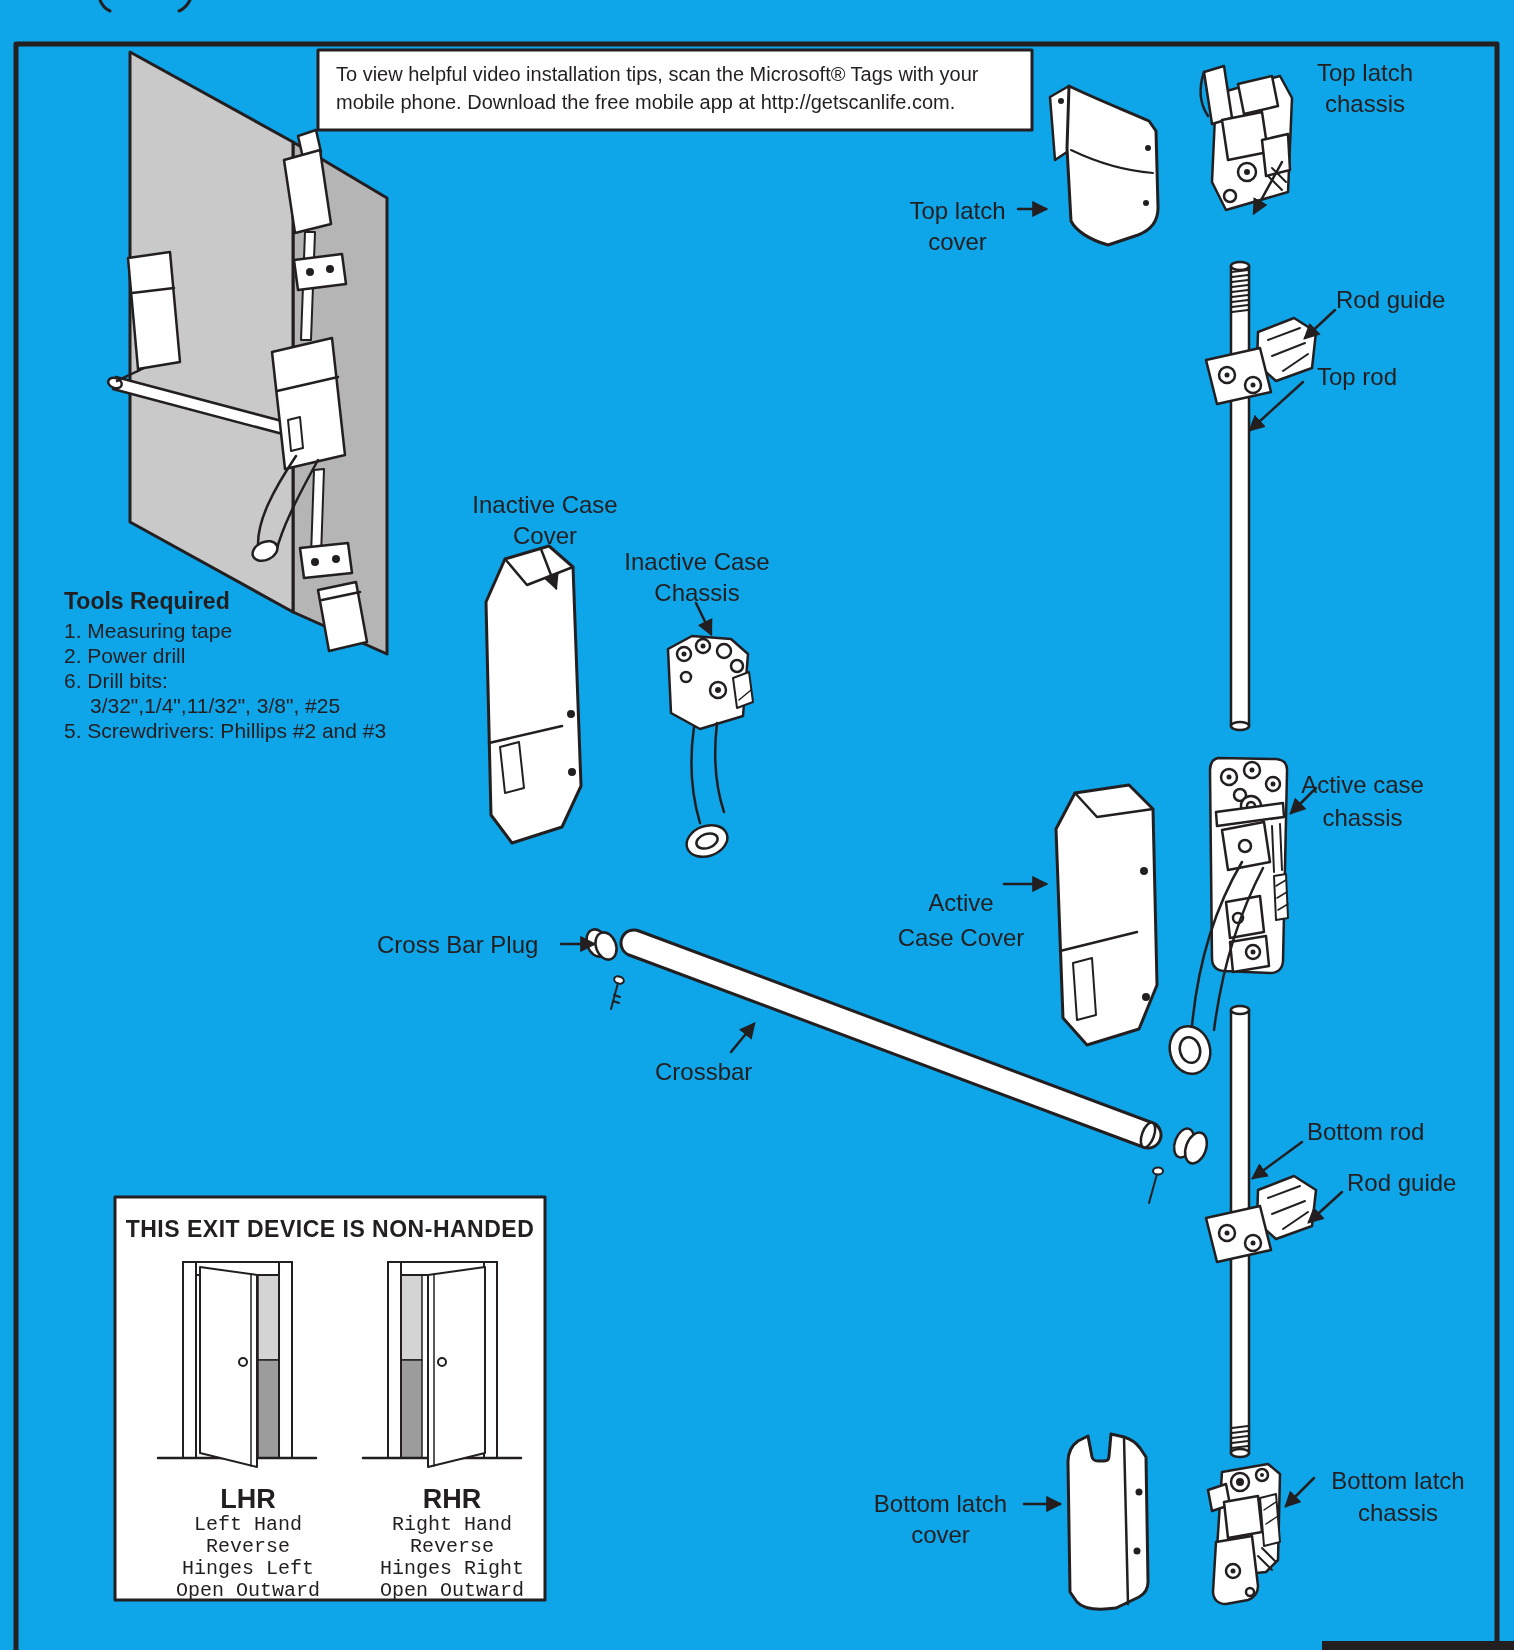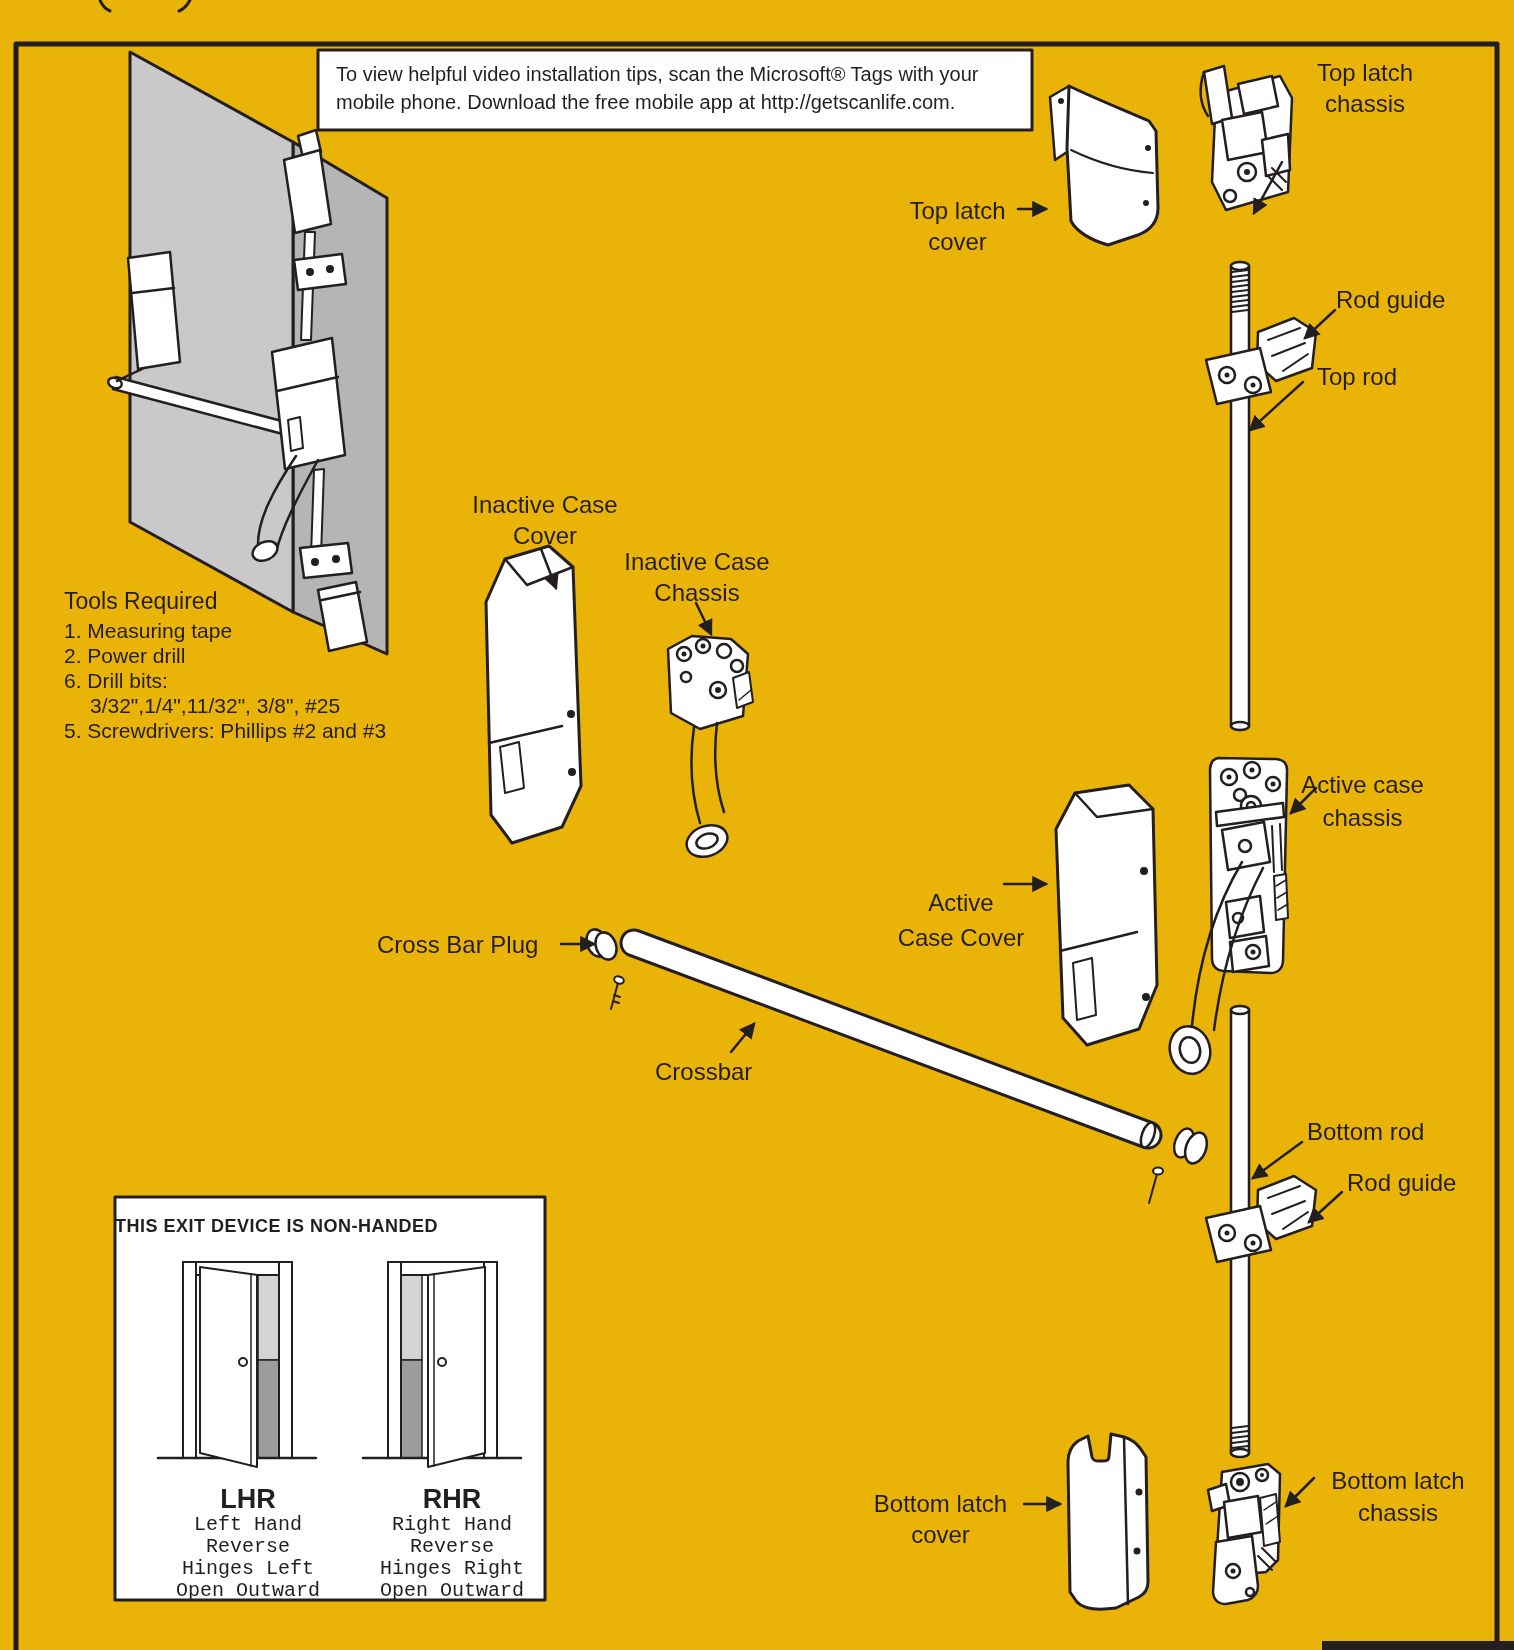--- a/index.html
+++ b/index.html
@@ -1,27 +1,27 @@
 <!DOCTYPE html>
 <html><head>
 <meta charset="utf-8">
 <style>
   html,body{margin:0;padding:0;background:#ffffff;}
-  #canvas{position:relative;width:1514px;height:1650px;background:#eab308;overflow:hidden;
+  #canvas{position:relative;width:1514px;height:1650px;background:#0ea5e9;overflow:hidden;
           font-family:"Liberation Sans", sans-serif;color:#231f20;}
   svg.art{position:absolute;left:0;top:0;}
   .lbl{position:absolute;font-size:24px;line-height:31px;text-align:center;white-space:pre-line;color:#231f20;}
   .lbl.left{text-align:left;}
   .note-line{position:absolute;font-size:20px;line-height:24px;white-space:nowrap;color:#231f20;}
   .tools{position:absolute;left:64px;top:588px;width:400px;}
-  .tools .t-title{font-size:23px;font-weight:normal;line-height:26px;margin-bottom:4px;}
+  .tools .t-title{font-size:23px;font-weight:bold;line-height:26px;margin-bottom:4px;}
   .tools .t-item{font-size:21px;line-height:25px;white-space:nowrap;}
   .tools .t-item.indent{margin-left:26px;}
-  .hb-title{position:absolute;left:115px;top:1216px;width:430px;text-align:left;
-            font-size:18px;font-weight:bold;letter-spacing:.5px;}
+  .hb-title{position:absolute;left:115px;top:1216px;width:430px;text-align:center;
+            font-size:23px;font-weight:bold;letter-spacing:.5px;}
   .hand-block{position:absolute;width:200px;text-align:center;}
   .hand-code{font-size:27px;font-weight:bold;line-height:30px;}
   .hand-desc{font-size:20px;line-height:22px;white-space:pre-line;font-family:Liberation Mono, monospace;}
 </style>
 </head>
 <body>
 
 <div id="canvas">
 
   <svg class="art" width="1514" height="1650" viewBox="0 0 1514 1650" fill="none" stroke="#231f20" stroke-width="2.5" stroke-linejoin="round" stroke-linecap="round">

